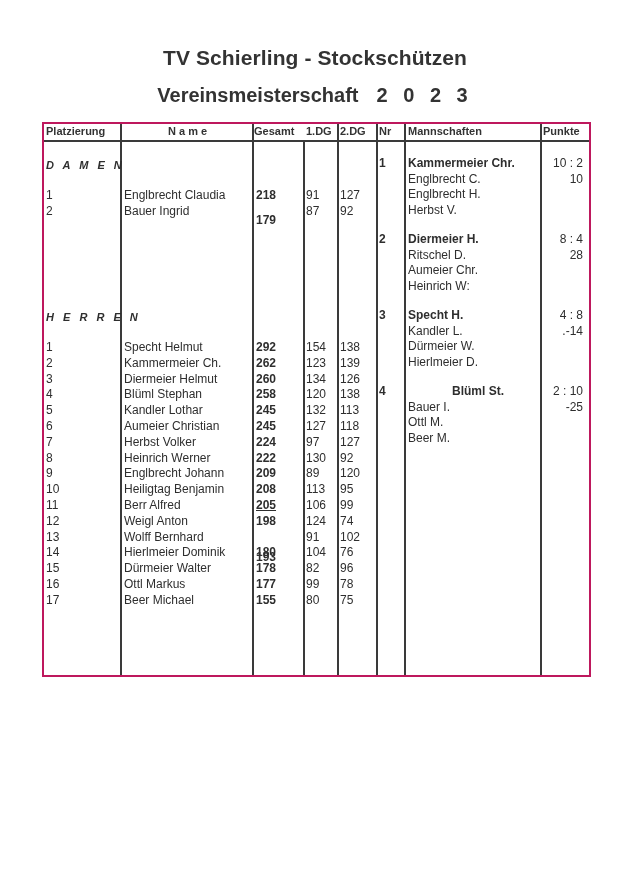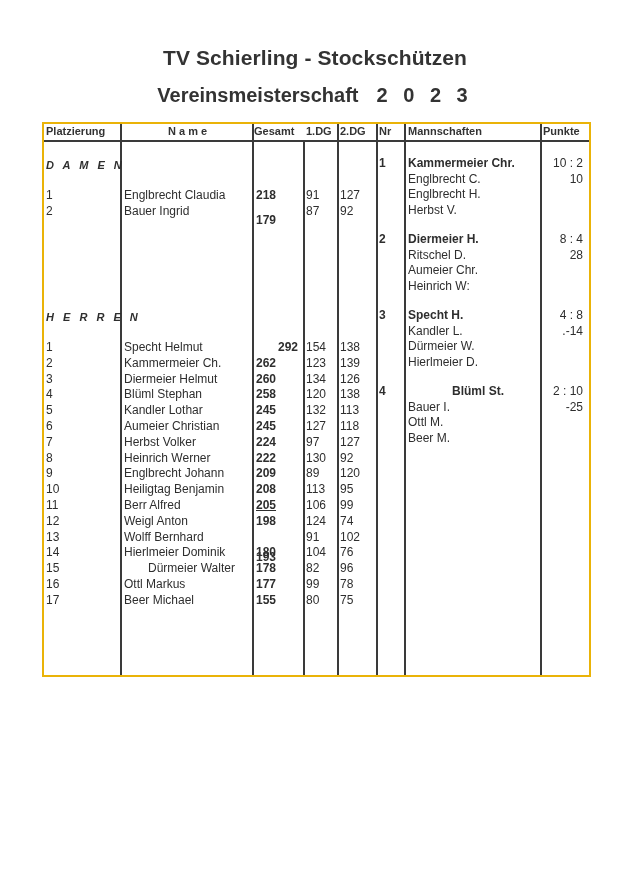--- a/index.html
+++ b/index.html
@@ -4,21 +4,21 @@
 <style>
   html, body { margin:0; padding:0; background:#ffffff; }
   body { width:630px; height:887px; position:relative; overflow:hidden;
          font-family:"Liberation Sans", sans-serif; color:#2a2a2a; }
   .title { position:absolute; left:0; width:630px; text-align:center; top:46px;
            font-size:21px; font-weight:bold; color:#333; letter-spacing:0.1px; }
   .subtitle { position:absolute; left:0; width:630px; text-align:center; top:84px;
            font-size:20px; font-weight:bold; color:#333; }
   .subtitle .year { margin-left:18px; letter-spacing:5px; }
   .table { position:absolute; left:42px; top:122px; width:549px; height:555px;
-           border:2px solid #eab308; box-sizing:border-box; }
+           border:2px solid #be185d; box-sizing:border-box; }
   .vline { position:absolute; top:0; bottom:0; width:0; border-left:2px solid #3a3a3a; }
   .hline { position:absolute; left:0; right:0; top:16px; border-top:2px solid #3a3a3a; }
   .hdr { position:absolute; top:1px; font-size:11px; font-weight:bold; color:#333; white-space:nowrap; }
   .cell { position:absolute; font-size:12px; white-space:nowrap; color:#2e2e2e; line-height:16px; }
   .b { font-weight:bold; }
   .sect { font-size:11px; font-weight:bold; font-style:italic; letter-spacing:3px; }
 </style>
 </head>
 <body>
 
@@ -59,21 +59,21 @@
     <div>
       <div class="cell " style="left: 2px; top: 78.8px;">2</div>
       <div class="cell " style="left: 80px; top: 78.8px;">Bauer Ingrid</div>
       <div class="cell b" style="left: 212px; top: 88px;">179</div>
       <div class="cell " style="left: 262px; top: 78.8px;">87</div>
       <div class="cell " style="left: 296px; top: 78.8px;">92</div>
     </div>
     <div>
       <div class="cell " style="left: 2px; top: 215px;">1</div>
       <div class="cell " style="left: 80px; top: 215px;">Specht Helmut</div>
-      <div class="cell b" style="left: 212px; top: 215px; margin-left: 22px;">292</div>
+      <div class="cell b" style="left: 212px; top: 215px;">292</div>
       <div class="cell " style="left: 262px; top: 215px;">154</div>
       <div class="cell " style="left: 296px; top: 215px;">138</div>
     </div>
     <div>
       <div class="cell " style="left: 2px; top: 230.8px;">2</div>
       <div class="cell " style="left: 80px; top: 230.8px;">Kammermeier Ch.</div>
       <div class="cell b" style="left: 212px; top: 230.8px;">262</div>
       <div class="cell " style="left: 262px; top: 230.8px;">123</div>
       <div class="cell " style="left: 296px; top: 230.8px;">139</div>
     </div>
@@ -156,21 +156,21 @@
     </div>
     <div>
       <div class="cell " style="left: 2px; top: 420.4px;">14</div>
       <div class="cell " style="left: 80px; top: 420.4px;">Hierlmeier Dominik</div>
       <div class="cell b" style="left: 212px; top: 420.4px;">180</div>
       <div class="cell " style="left: 262px; top: 420.4px;">104</div>
       <div class="cell " style="left: 296px; top: 420.4px;">76</div>
     </div>
     <div>
       <div class="cell " style="left: 2px; top: 436.2px;">15</div>
-      <div class="cell " style="left: 80px; top: 436.2px; margin-left: 24px;">Dürmeier Walter</div>
+      <div class="cell " style="left: 80px; top: 436.2px;">Dürmeier Walter</div>
       <div class="cell b" style="left: 212px; top: 436.2px;">178</div>
       <div class="cell " style="left: 262px; top: 436.2px;">82</div>
       <div class="cell " style="left: 296px; top: 436.2px;">96</div>
     </div>
     <div>
       <div class="cell " style="left: 2px; top: 452px;">16</div>
       <div class="cell " style="left: 80px; top: 452px;">Ottl Markus</div>
       <div class="cell b" style="left: 212px; top: 452px;">177</div>
       <div class="cell " style="left: 262px; top: 452px;">99</div>
       <div class="cell " style="left: 296px; top: 452px;">78</div>

